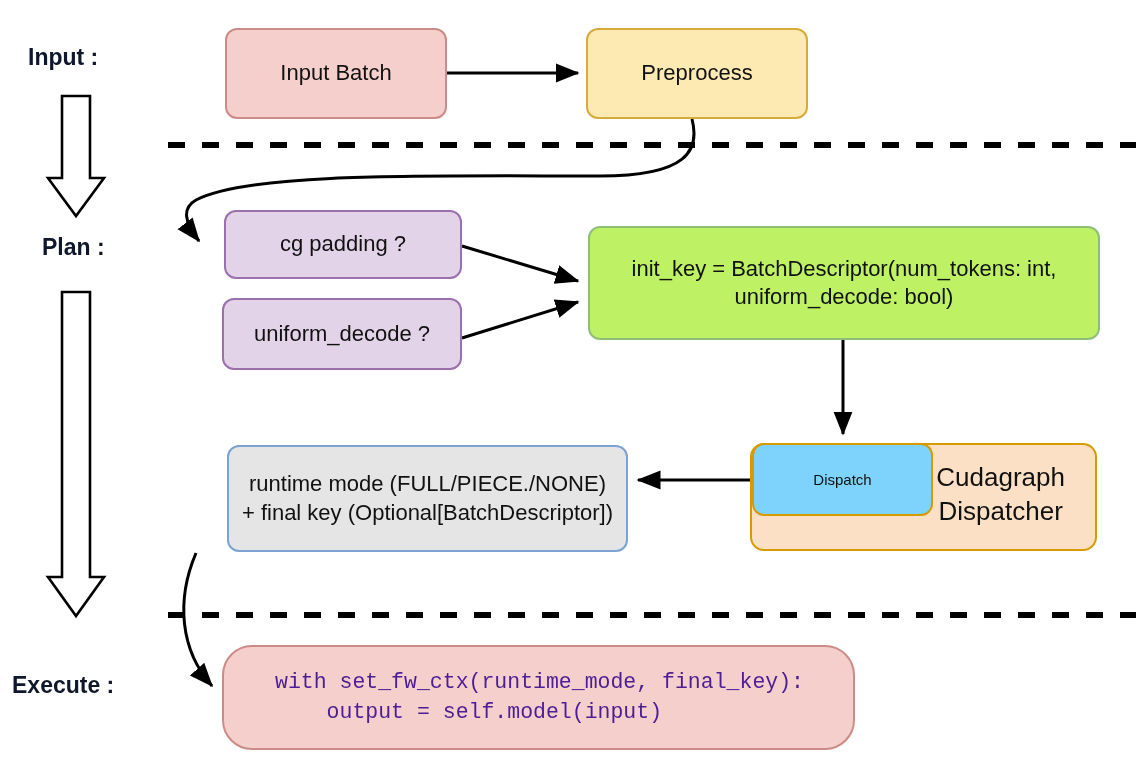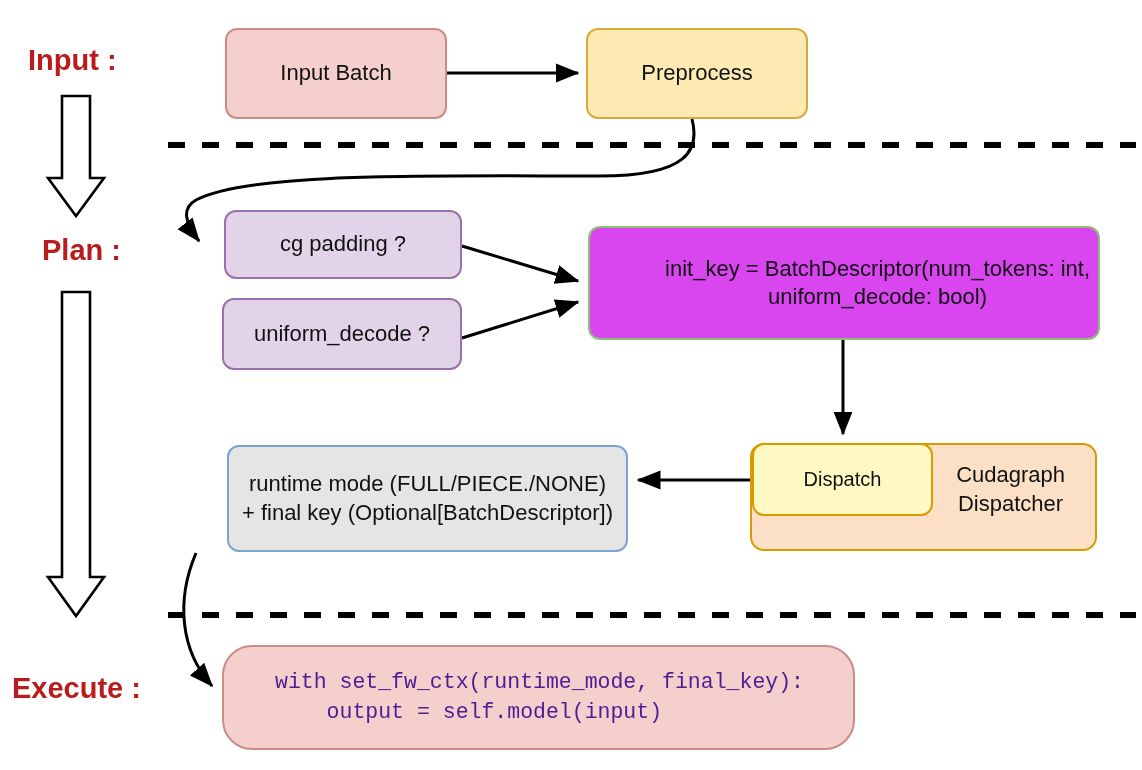--- a/index.html
+++ b/index.html
@@ -19,22 +19,22 @@
     position: absolute;
     top: 0;
     left: 0;
     width: 1142px;
     height: 770px;
   }
   .stage-label {
     position: absolute;
     font-family: "Liberation Sans", sans-serif;
     font-weight: bold;
-    font-size: 29px;
-    color: #b91c1c;
+    font-size: 23px;
+    color: #0f172a;
     white-space: nowrap;
   }
   .node {
     position: absolute;
     box-sizing: border-box;
     display: flex;
     align-items: center;
     justify-content: center;
     text-align: center;
     font-family: "Liberation Sans", sans-serif;
@@ -52,45 +52,44 @@
   }
   .node-preprocess {
     background: #fdeab3;
     border-color: #d5ab3a;
   }
   .node-purple {
     background: #e3d3e9;
     border-color: #9a71ac;
   }
   .node-green {
-    background: #d946ef;
+    background: #bef264;
     border-color: #8fbe79;
-    justify-content: flex-end;
   }
   .node-blue {
     background: #e5e5e5;
     border-color: #7ba2d1;
   }
   .node-orange-outer {
     background: #fce0c6;
     border-color: #d79b00;
     align-items: flex-start;
     justify-content: flex-end;
     border-radius: 14px;
   }
   .node-orange-outer .outer-text {
     padding-top: 14px;
     padding-right: 22px;
-    font-size: 22px;
+    font-size: 26px;
     line-height: 1.3;
   }
   .node-dispatch {
-    background: #fef9c3;
+    background: #7dd3fc;
     border-color: #d79b00;
-    font-size: 20px;
+    font-size: 15px;
   }
   .node-code {
     background: #f5cfcc;
     border-color: #cb8b86;
     font-family: "Liberation Mono", monospace;
     font-size: 21.5px;
     line-height: 1.35;
     justify-content: center;
     text-align: left;
     white-space: pre;

